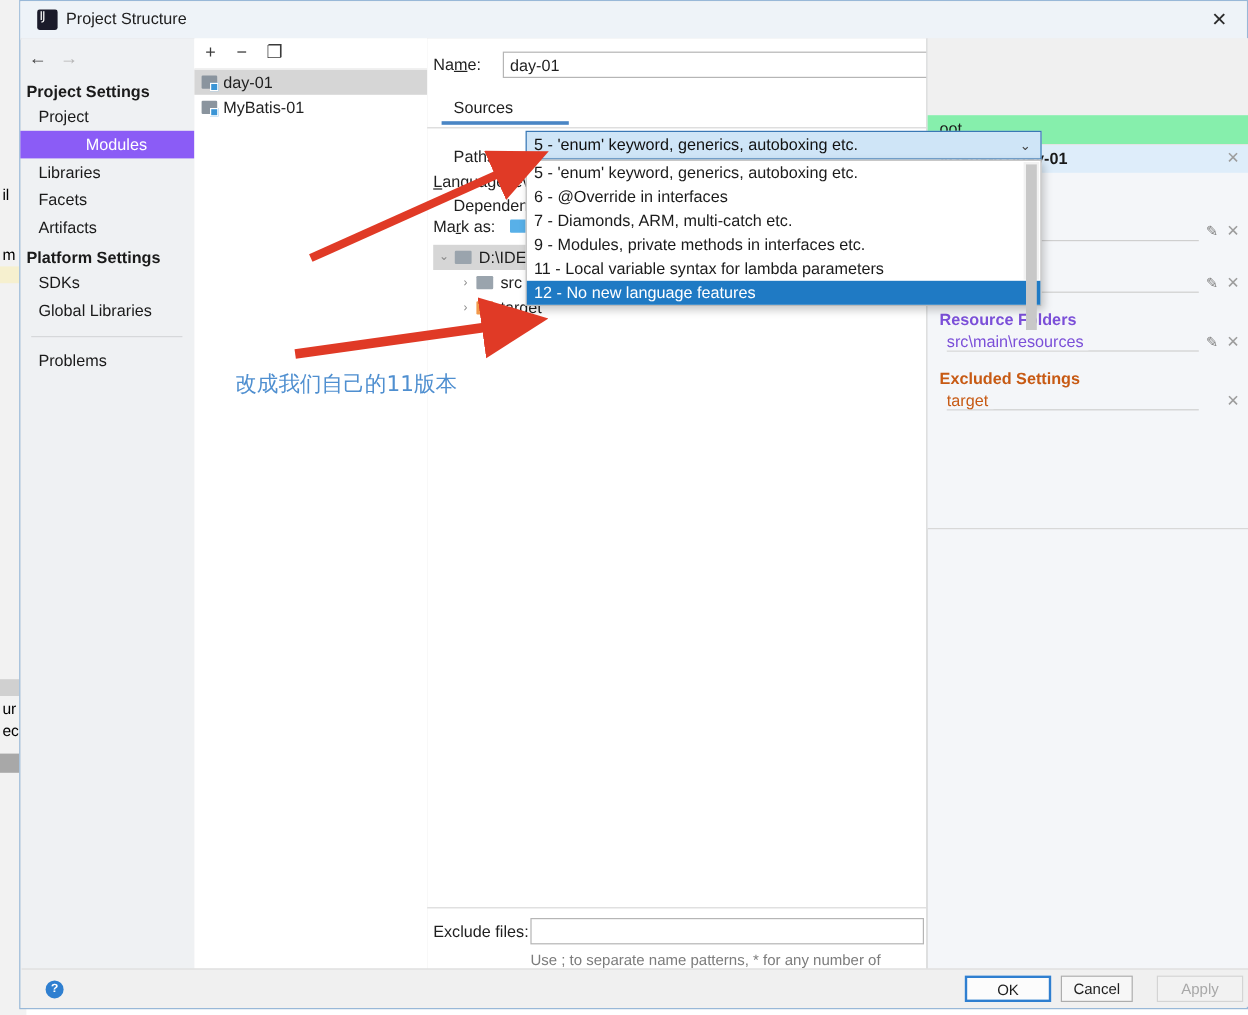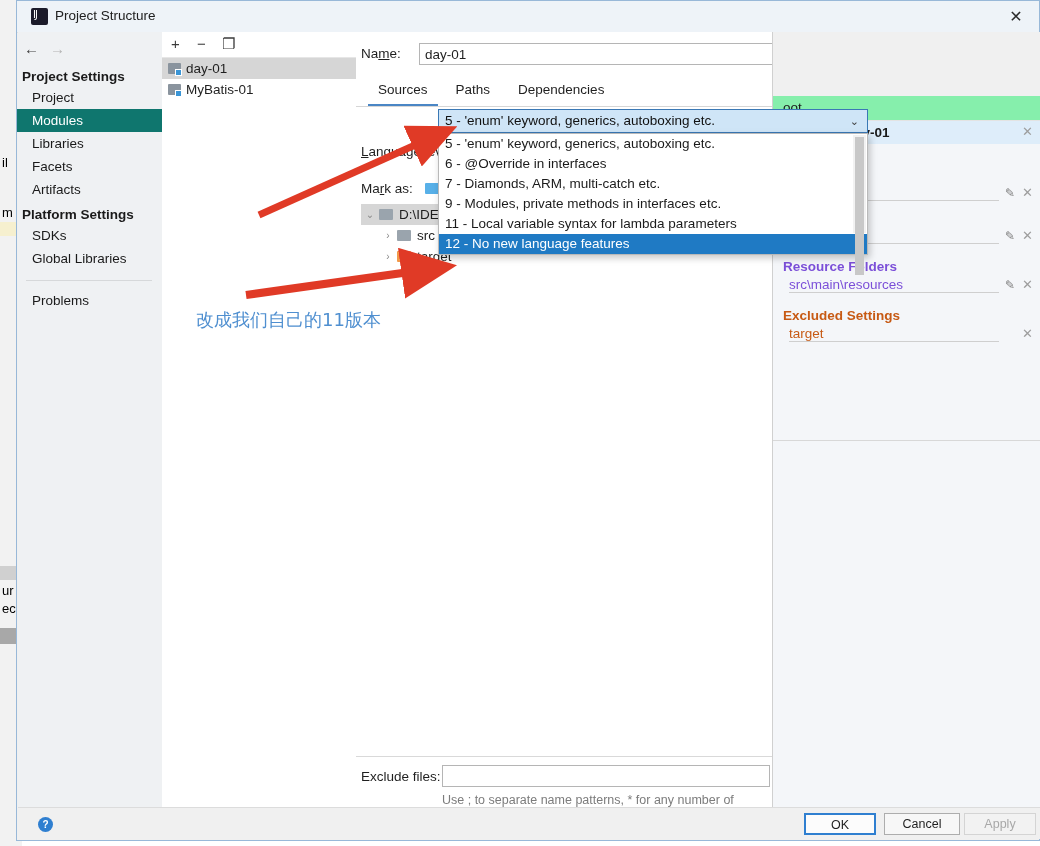--- a/index.html
+++ b/index.html
@@ -49,21 +49,21 @@
     position:absolute;top:9px;font-size:15px;color:#5a5a5a;line-height:1;
   }
   .arrow.back{left:6px;color:#3c3c3c;}
   .arrow.fwd{left:32px;color:#b4b4b4;}
   .nav-group{
     padding:6px 0 2px 4px;font-weight:bold;font-size:13.5px;color:#1a1a1a;
   }
   .nav-item{
     height:23px;line-height:23px;padding-left:14px;font-size:13.5px;color:#1a1a1a;
   }
-  .nav-item.sel{background:#0f766e;color:#ffffff;margin-left:-1px;padding-left:15px;}
+  .nav-item.sel{background:#8b5cf6;color:#ffffff;margin-left:-1px;padding-left:15px;text-align:center;}
   .nav-sep{height:1px;background:#d6d8da;margin:10px 10px 0 8px;}
 
   
   .modlist{
     position:absolute;left:145px;top:31px;width:194px;height:778px;
     background:#ffffff;border-right:1px solid #cfcfcf;
   }
   .mod-toolbar{height:25px;position:relative;border-bottom:1px solid #e6e6e6;background:#fff;}
   .tb-ico{position:absolute;top:4px;color:#3b3b3b;font-size:15px;line-height:16px;}
   .mod-row{
@@ -85,21 +85,21 @@
     position:absolute;left:339px;top:31px;width:416px;height:778px;background:#ffffff;
   }
   .name-row{position:absolute;left:5px;top:11px;right:0;height:22px;}
   .name-lbl{position:absolute;left:0;top:3px;font-size:13.5px;}
   .name-lbl u{text-decoration:underline;}
   .name-input{
     position:absolute;left:58px;top:0;width:620px;height:22px;
     border:1px solid #b5b5b5;background:#fff;box-sizing:border-box;
     font-size:13.5px;padding:2px 5px;color:#1f1f1f;font-family:inherit;outline:none;
   }
-  .tabs{position:absolute;left:8px;top:47px;height:28px;display:flex;gap:0;}
+  .tabs{position:absolute;left:8px;top:47px;height:28px;display:flex;gap:16px;flex-direction:column;}
   .tab{
     padding:3px 14px 7px 14px;font-size:13.5px;color:#1f1f1f;position:relative;
   }
   .tab.active:after{
     content:"";position:absolute;left:4px;right:4px;bottom:0;height:3px;background:#4a86c5;
   }
   .tabs-rule{position:absolute;left:0;top:74px;width:416px;height:1px;background:#d6d6d6;}
 
   .lang-row{position:absolute;left:5px;top:112px;}
   .lang-lbl{font-size:13.5px;}
@@ -215,21 +215,21 @@
     position:absolute;left:20px;top:9px;width:15px;height:15px;border-radius:50%;
     background:#2f7fd0;color:#fff;font-size:10px;text-align:center;line-height:15px;
     font-weight:bold;
   }
   .btn{
     position:absolute;top:5px;height:22px;line-height:20px;text-align:center;
     font-size:12.5px;border:1px solid #adadad;background:#f7f7f7;box-sizing:border-box;
     color:#1f1f1f;
   }
   .btn.ok{left:786px;width:72px;border:2px solid #2f7fd0;background:#fcfcfc;}
-  .btn.cancel{left:866px;width:76px;}
+  .btn.cancel{left:866px;width:60px;}
   .btn.apply{left:946px;width:72px;color:#a8a8a8;border-color:#d4d4d4;background:#f2f2f2;}
 </style>
 </head>
 <body>
 
 <div class="bg-strip"></div>
 <div class="bg-band" style="top:222px;width:16px;height:14px;background:#f6f0cf;"></div>
 <div class="bg-band" style="top:566px;width:16px;height:14px;background:#d0d0d0;"></div>
 <div class="bg-band" style="top:628px;width:16px;height:16px;background:#a8a8a8;"></div>
 <div class="bg-frag" style="left:2px;top:155px;">il</div>

